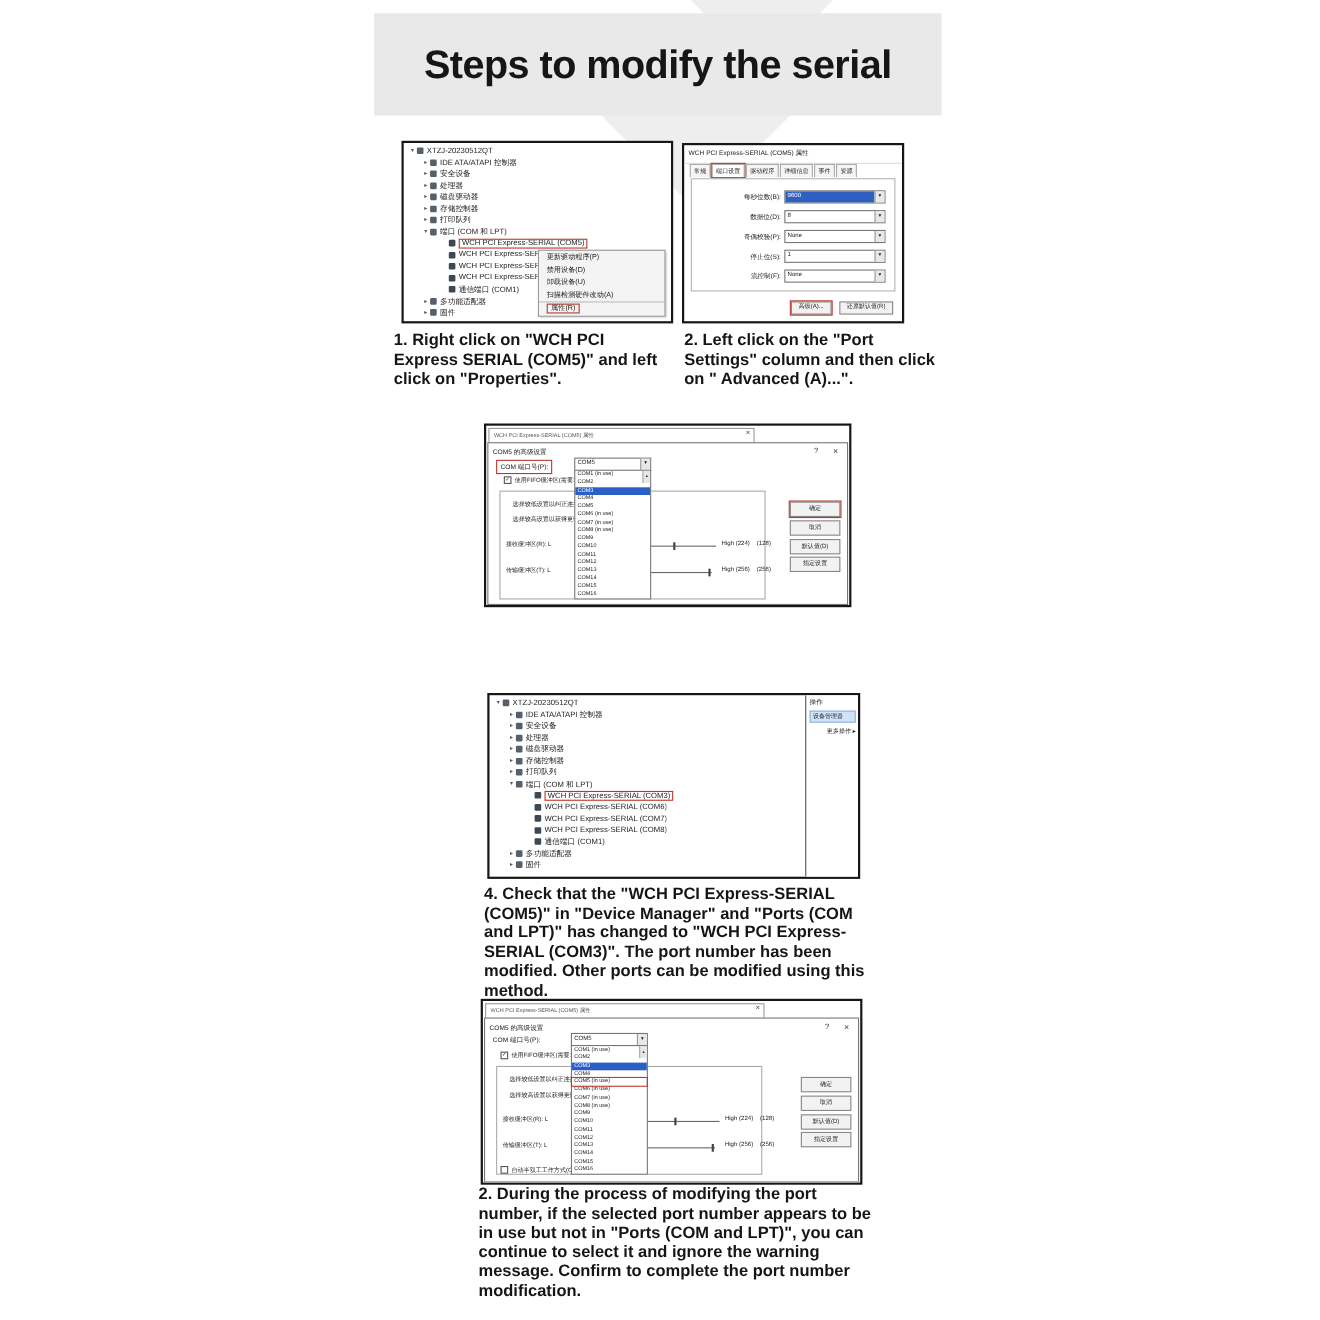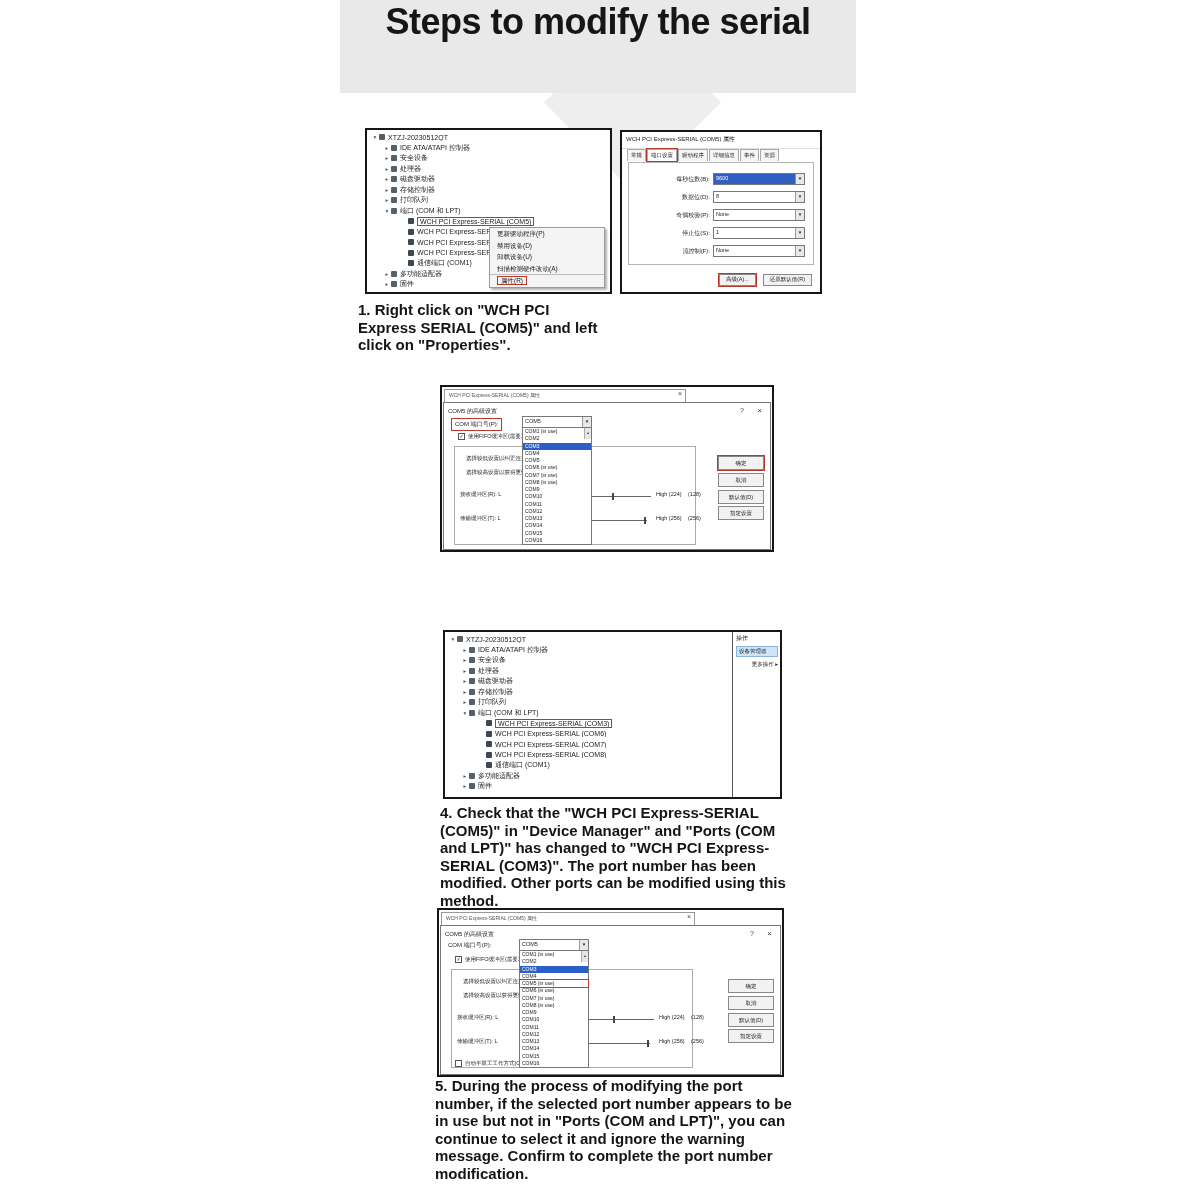--- a/index.html
+++ b/index.html
@@ -1,21 +1,21 @@
 <!DOCTYPE html>
 <html><head>
 <meta charset="utf-8">
 <style>
   html,body{margin:0;padding:0;background:#fff;}
   #stage{position:relative;width:1200px;height:1200px;background:#ffffff;overflow:hidden;
          font-family:"Liberation Sans","DejaVu Sans",sans-serif;color:#1c1c1c;}
   .wm{position:absolute;background:#eeeeee;transform:rotate(45deg);z-index:0;}
   
-  .banner{position:absolute;left:340px;top:0;width:516px;height:93px;background:#e9e9e9;z-index:1;
-          display:flex;flex-direction:column;justify-content:space-between;align-items:center;}
+  .banner{position:absolute;left:340px;top:12px;width:516px;height:93px;background:#e9e9e9;z-index:1;
+          display:flex;flex-direction:column;justify-content:center;align-items:center;}
   .banner div{font-size:36px;font-weight:700;line-height:44px;color:#161616;letter-spacing:-0.5px;}
   
   .cap{position:absolute;font-size:15px;font-weight:700;line-height:17.5px;color:#151515;z-index:2;}
   
   .shot{position:absolute;background:#fff;border:2px solid #161616;z-index:2;overflow:hidden;}
   
   .tree{position:absolute;inset:2px 0 0 2px;}
   .trow{height:10.5px;display:flex;align-items:center;font-size:7px;color:#222;
         white-space:nowrap;overflow:hidden;}
   .trow.lvl0{padding-left:2px}.trow.lvl1{padding-left:14px}.trow.lvl2{padding-left:31px}
@@ -280,20 +280,21 @@
             </span>
           </div>
 
       </div>
     </div>
     <div class="d2btns">
       <span class="btn red">高级(A)...</span>
       <span class="btn">还原默认值(R)</span>
     </div>
   </div>
+  <div class="cap" style="left:622px;top:301px;width:235px;">2. Left click on the "Port Settings" column and then click on " Advanced (A)...".</div>
 
   <div class="shot" style="left:440px;top:385px;width:330px;height:163px;">
     <div class="backwin">
       <span>WCH PCI Express-SERIAL (COM5) 属性</span>
       <span class="backx"></span>
     </div>
     <div class="advdlg">
       <div class="advtitle">COM5 的高级设置</div>
       <span class="advhelp"></span>
       <span class="advclose"></span>
@@ -561,15 +562,15 @@
 
           <div class="drow">COM14</div>
 
           <div class="drow">COM15</div>
 
           <div class="drow">COM16</div>
 
       </div>
     </div>
   </div>
-  <div class="cap" style="left:435px;top:1077px;width:362px;">5. During the process of modifying the port number, if the selected port number appears to be in use but not in "Ports (COM and LPT)", you can continue to select it and ignore the warning message. Confirm to complete the port number modification.</div>
+  <div class="cap" style="left:435px;top:1077px;width:362px;">2. During the process of modifying the port number, if the selected port number appears to be in use but not in "Ports (COM and LPT)", you can continue to select it and ignore the warning message. Confirm to complete the port number modification.</div>
 
 </div>
 
 </body></html>

